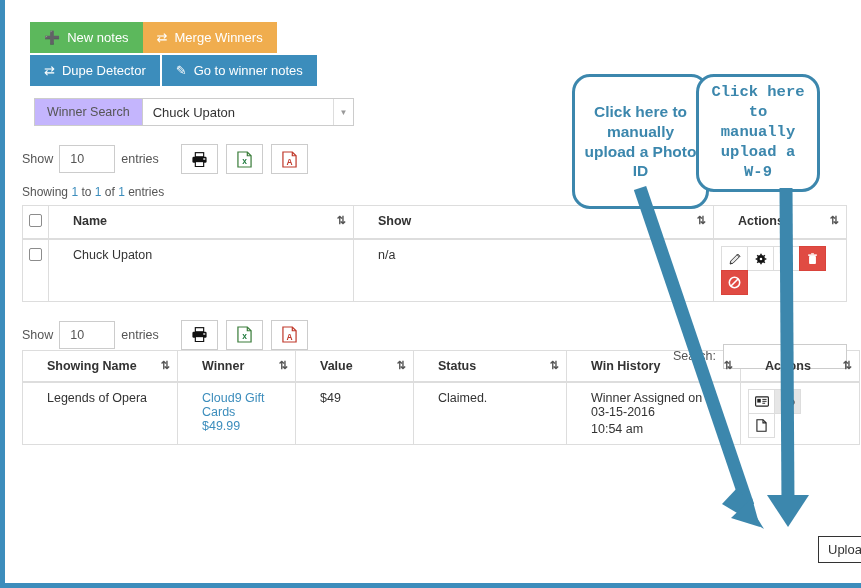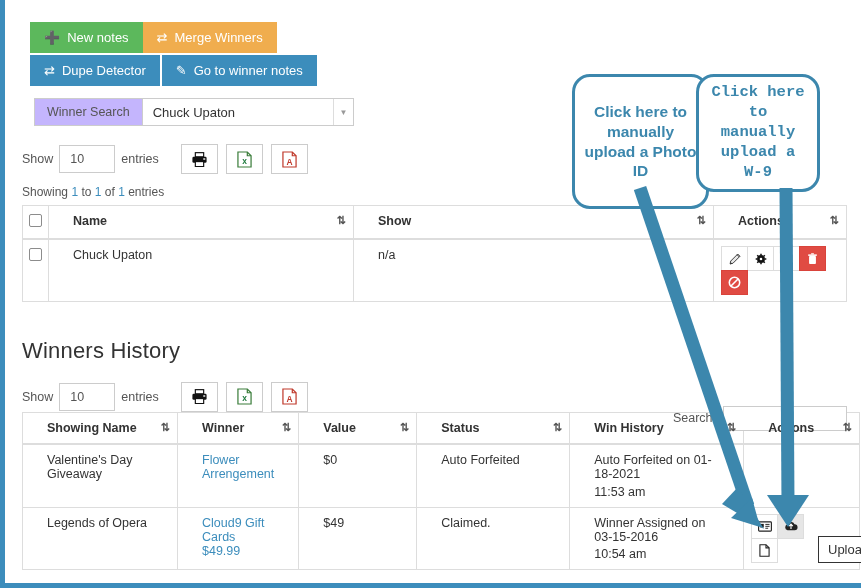--- a/index.html
+++ b/index.html
@@ -296,21 +296,20 @@
                   <path d="M3.2 10.8 L10.8 3.2" stroke="#fff" stroke-width="1.7"></path>
                 </svg>
               </span>
             </div>
           </td>
         </tr>
       </tbody>
     </table>
   </div>
 
-  <h2 class="sect">Winners History</h2>
 
   <div class="ctlrow">
     <div class="dtctl">
       <span class="lbl">Show</span>
       <span class="lenwrap">
         <span class="lensel">
               <span>10</span>
             </span>
         <span class="chev"></span>
       </span>
@@ -372,31 +371,20 @@
             <span class="sorticon">⇅</span>
           </th>
           <th>
             <span>Actions</span>
             <span class="sorticon">⇅</span>
           </th>
         </tr>
       </thead>
       <tbody>
         <tr>
-          <td>Valentine's Day Giveaway</td>
-          <td class="linkcell">Flower Arrengement</td>
-          <td>$0</td>
-          <td>Auto Forfeited</td>
-          <td>
-            <div>Auto Forfeited on 01-18-2021</div>
-            <div style="margin-top:4px">11:53 am</div>
-          </td>
-          <td></td>
-        </tr>
-        <tr>
           <td>Legends of Opera</td>
           <td class="linkcell">Cloud9 Gift Cards $49.99</td>
           <td>$49</td>
           <td>Claimed.</td>
           <td>
             <div>Winner Assigned on 03-15-2016</div>
             <div style="margin-top:3px">10:54 am</div>
 
           </td>
           <td style="padding:6px 8px">

